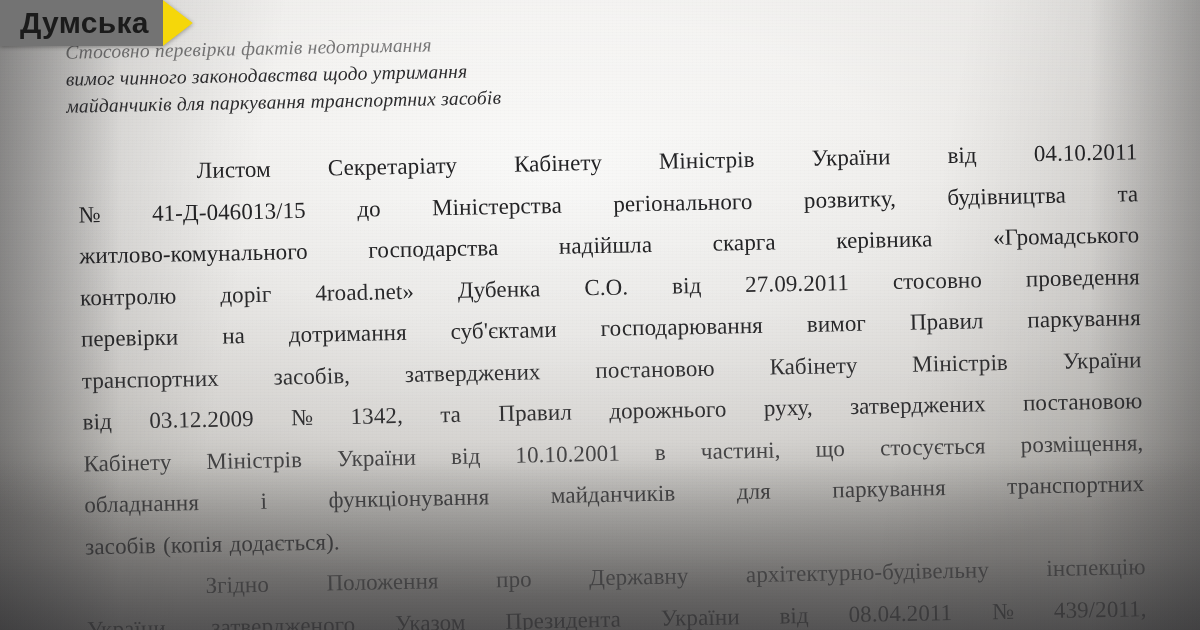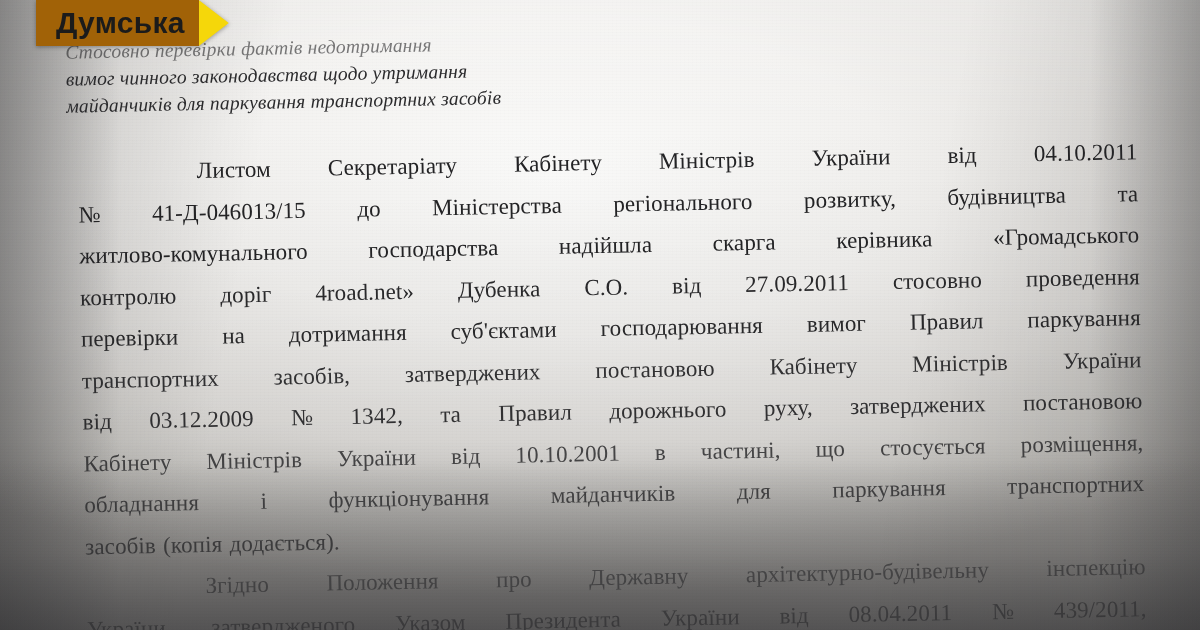--- a/index.html
+++ b/index.html
@@ -131,25 +131,24 @@
   .logo-tag {
     position: absolute;
     left: 0;
     top: 0;
     height: 46px;
     display: flex;
     align-items: stretch;
     filter: drop-shadow(0 1px 2px rgba(0,0,0,.35));
   }
   .logo-tag .body {
-    background: #a16207;
+    background: #737373;
     display: flex;
     align-items: center;
     padding: 0 14px 0 20px;
-    margin-left: 36px;
   }
   .logo-tag .label {
     font-family: "Liberation Sans", sans-serif;
     font-weight: bold;
     font-size: 30px;
     line-height: 30px;
     color: #1b1b1b;
     letter-spacing: .3px;
   }
   .logo-tag .arrow {

